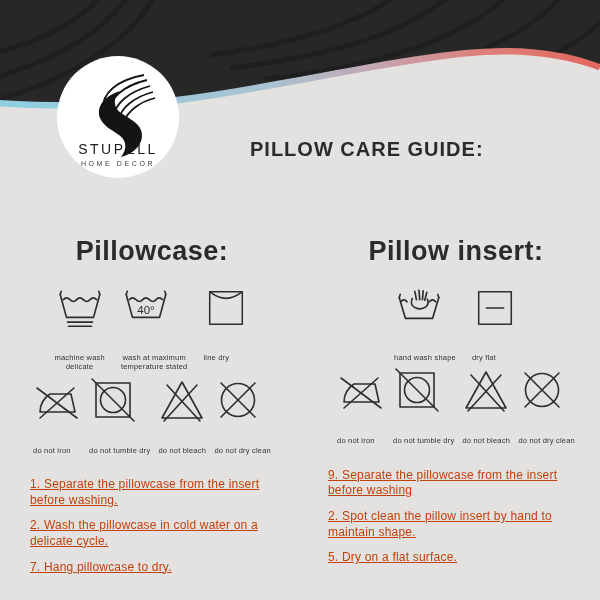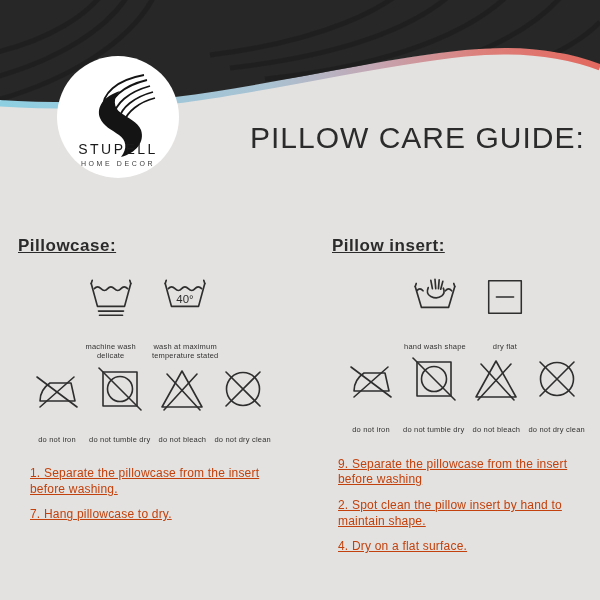--- a/index.html
+++ b/index.html
@@ -8,35 +8,35 @@
        background:var(--bg,#e4e2e0);}
   .stage{position:absolute;inset:0;padding-left:6px;}
 
   
   .banner{position:absolute;top:0;left:0;width:600px;height:118px;}
 
   
   .logo{position:absolute;left:56px;top:55px;width:124px;height:124px;}
 
   
-  .title{position:absolute;left:250px;top:121px;width:330px;
-         font-size:30px;font-weight:400;letter-spacing:1px;
+  .title{position:absolute;left:250px;top:138px;width:330px;
+         font-size:20px;font-weight:700;letter-spacing:1px;
          color:var(--ink,#2b2b2b);white-space:nowrap;}
 
   
   .col{position:absolute;top:236px;width:268px;}
   .col.left{left:18px;}
-  .col.right{left:332px;}
-  .col-heading{text-align:left;font-size:17px;font-weight:700;
-               letter-spacing:0.5px;color:var(--ink,#2b2b2b);text-decoration:underline;}
+  .col.right{left:322px;}
+  .col-heading{text-align:center;font-size:27px;font-weight:700;
+               letter-spacing:0.5px;color:var(--ink,#2b2b2b);}
 
   .icon-row{display:flex;justify-content:center;align-items:flex-start;}
   .row1{margin-top:18px;gap:16px;min-height:68px;}
   .row2{margin-top:6px;gap:8px;}
-  .care{display:flex;flex-direction:column;align-items:center;}
+  .care{display:flex;flex-direction:column;align-items:flex-start;}
   .care .glyph{display:flex;align-items:flex-end;height:46px;}
   .care-label{margin-top:22px;font-size:7.5px;line-height:1.25;
               letter-spacing:0.2px;color:#333;text-align:center;
               white-space:pre-line;}
   svg.sym{stroke:#2e2e2e;fill:none;stroke-width:1.6;stroke-linecap:round;
           stroke-linejoin:round;}
   svg.sym text{stroke:none;fill:#2e2e2e;}
 
   .instructions{margin-top:22px;padding-left:12px;}
   .col.right .instructions{width:252px;padding-left:6px;}
@@ -120,20 +120,29 @@
           <svg class="sym" width="50" height="46" viewBox="0 0 48 44">
             <path d="M5,9 L11,31 H37 L43,9"></path>
             <path d="M5,9 l1,-3 M43,9 l-1,-3"></path>
             <path d="M8,14 q3,-3.5 6.4,0 t6.4,0 t6.4,0 t6.4,0 t6.4,0"></path>
             <text x="24" y="27.5" text-anchor="middle" font-family="Liberation Sans, sans-serif" font-size="11">40°</text>
           </svg>
         </span>
         <div class="care-label">wash at maximum
 temperature stated</div>
       </div>
+      <div class="care">
+        <span class="glyph">
+          <svg class="sym" width="46" height="46" viewBox="0 0 48 44">
+            <rect x="7" y="5" width="34" height="34"></rect>
+            <path d="M7,5 Q24,19 41,5"></path>
+          </svg>
+        </span>
+        <div class="care-label">line dry</div>
+      </div>
     </div>
 
     <div class="icon-row row2">
       <div class="care">
         <span class="glyph">
           <svg class="sym" width="48" height="48" viewBox="0 0 48 48">
             <path d="M7,36 H42 L38,18 H17 C11,22 7,28 7,36 Z"></path>
             <path d="M4,12 L44,42 M41,12 L7,42"></path>
           </svg>
         </span>
@@ -164,20 +173,21 @@
             <circle cx="24" cy="24" r="16.5"></circle>
             <path d="M7,7 L41,41 M41,7 L7,41"></path>
           </svg>
         </span>
         <div class="care-label">do not dry clean</div>
       </div>
     </div>
 
     <div class="instructions">
       <p class="instr">1. Separate the pillowcase from the insert before washing.</p>
+      <p class="instr">2. Wash the pillowcase in cold water on a delicate cycle.</p>
       <p class="instr">7. Hang pillowcase to dry.</p>
     </div>
   </div>
 
   <div class="col right">
     <div class="col-heading">Pillow insert:</div>
 
     <div class="icon-row row1">
       <div class="care">
         <span class="glyph">
@@ -238,17 +248,17 @@
             <path d="M7,7 L41,41 M41,7 L7,41"></path>
           </svg>
         </span>
         <div class="care-label">do not dry clean</div>
       </div>
     </div>
 
     <div class="instructions">
       <p class="instr">9. Separate the pillowcase from the insert before washing</p>
       <p class="instr">2. Spot clean the pillow insert by hand to maintain shape.</p>
-      <p class="instr">4. Dry on a flat surface.</p>
+      <p class="instr">5. Dry on a flat surface.</p>
     </div>
   </div>
 
 </div>
 
 </body></html>

